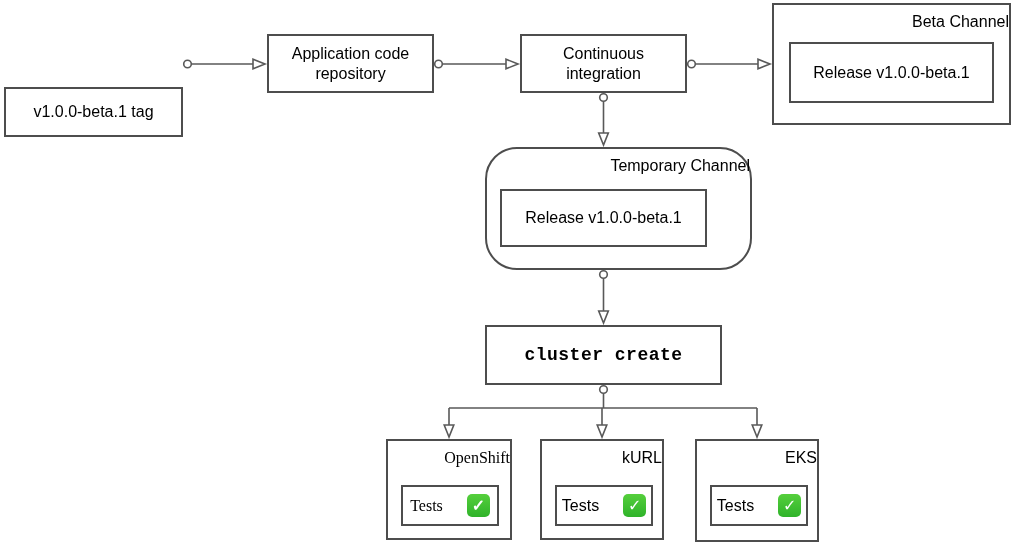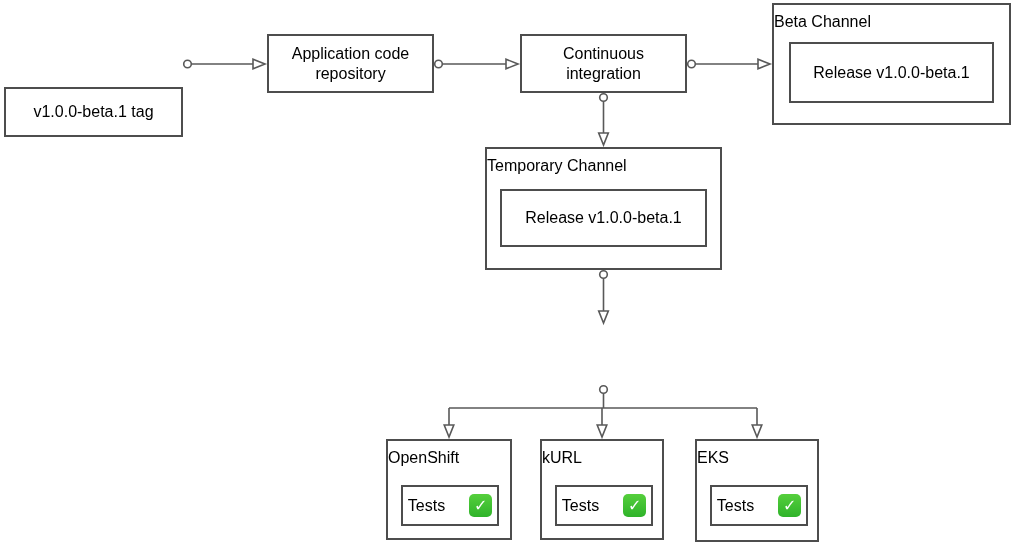--- a/index.html
+++ b/index.html
@@ -41,21 +41,21 @@
     align-items: center;
     justify-content: center;
     text-align: center;
     font-size: 16px;
     line-height: 1.25;
   }
   .group {
     position: absolute;
     background: var(--background);
     border: 2px solid var(--box-border);
-    text-align: left;
+    text-align: right;
   }
   .group-title {
     margin-top: 8px;
     font-size: 16px;
   }
   .inner-node {
     position: absolute;
     background: var(--background);
     border: 2px solid var(--box-border);
     display: flex;
@@ -144,29 +144,32 @@
     <span style="max-width:110px;">Continuous integration</span>
   </div>
 
   <div class="group" style="left:772px; top:3px; width:239px; height:122px;">
     <div class="group-title">Beta Channel</div>
     <div class="inner-node" style="left:15px; top:37px; width:205px; height:61px;">
       <span>Release v1.0.0-beta.1</span>
     </div>
   </div>
 
-  <div class="group" style="left:485px; top:147px; width:237px; height:123px;">
+  <div class="group" style="left:485px; top:147px; width:267px; height:123px;border-radius:32px;">
     <div class="group-title">Temporary Channel</div>
     <div class="inner-node" style="left:13px; top:40px; width:207px; height:58px;">
       <span>Release v1.0.0-beta.1</span>
     </div>
   </div>
 
+  <div class="node" style="left:485px; top:325px; width:237px; height:60px;">
+    <span class="mono-label">cluster create</span>
+  </div>
 
-  <div class="group" style="left:386px; top:439px; width:126px; height:101px;">
+  <div class="group" style="left:386px; top:439px; width:126px; height:101px;font-family:Liberation Serif, serif;">
     <div class="group-title">OpenShift</div>
     <div class="inner-node tests-box" style="left:13px; top:44px; width:98px; height:41px;">
       <span>Tests</span>
       <span class="check-badge">✓</span>
     </div>
   </div>
 
   <div class="group" style="left:540px; top:439px; width:124px; height:101px;">
     <div class="group-title">kURL</div>
     <div class="inner-node tests-box" style="left:13px; top:44px; width:98px; height:41px;">

